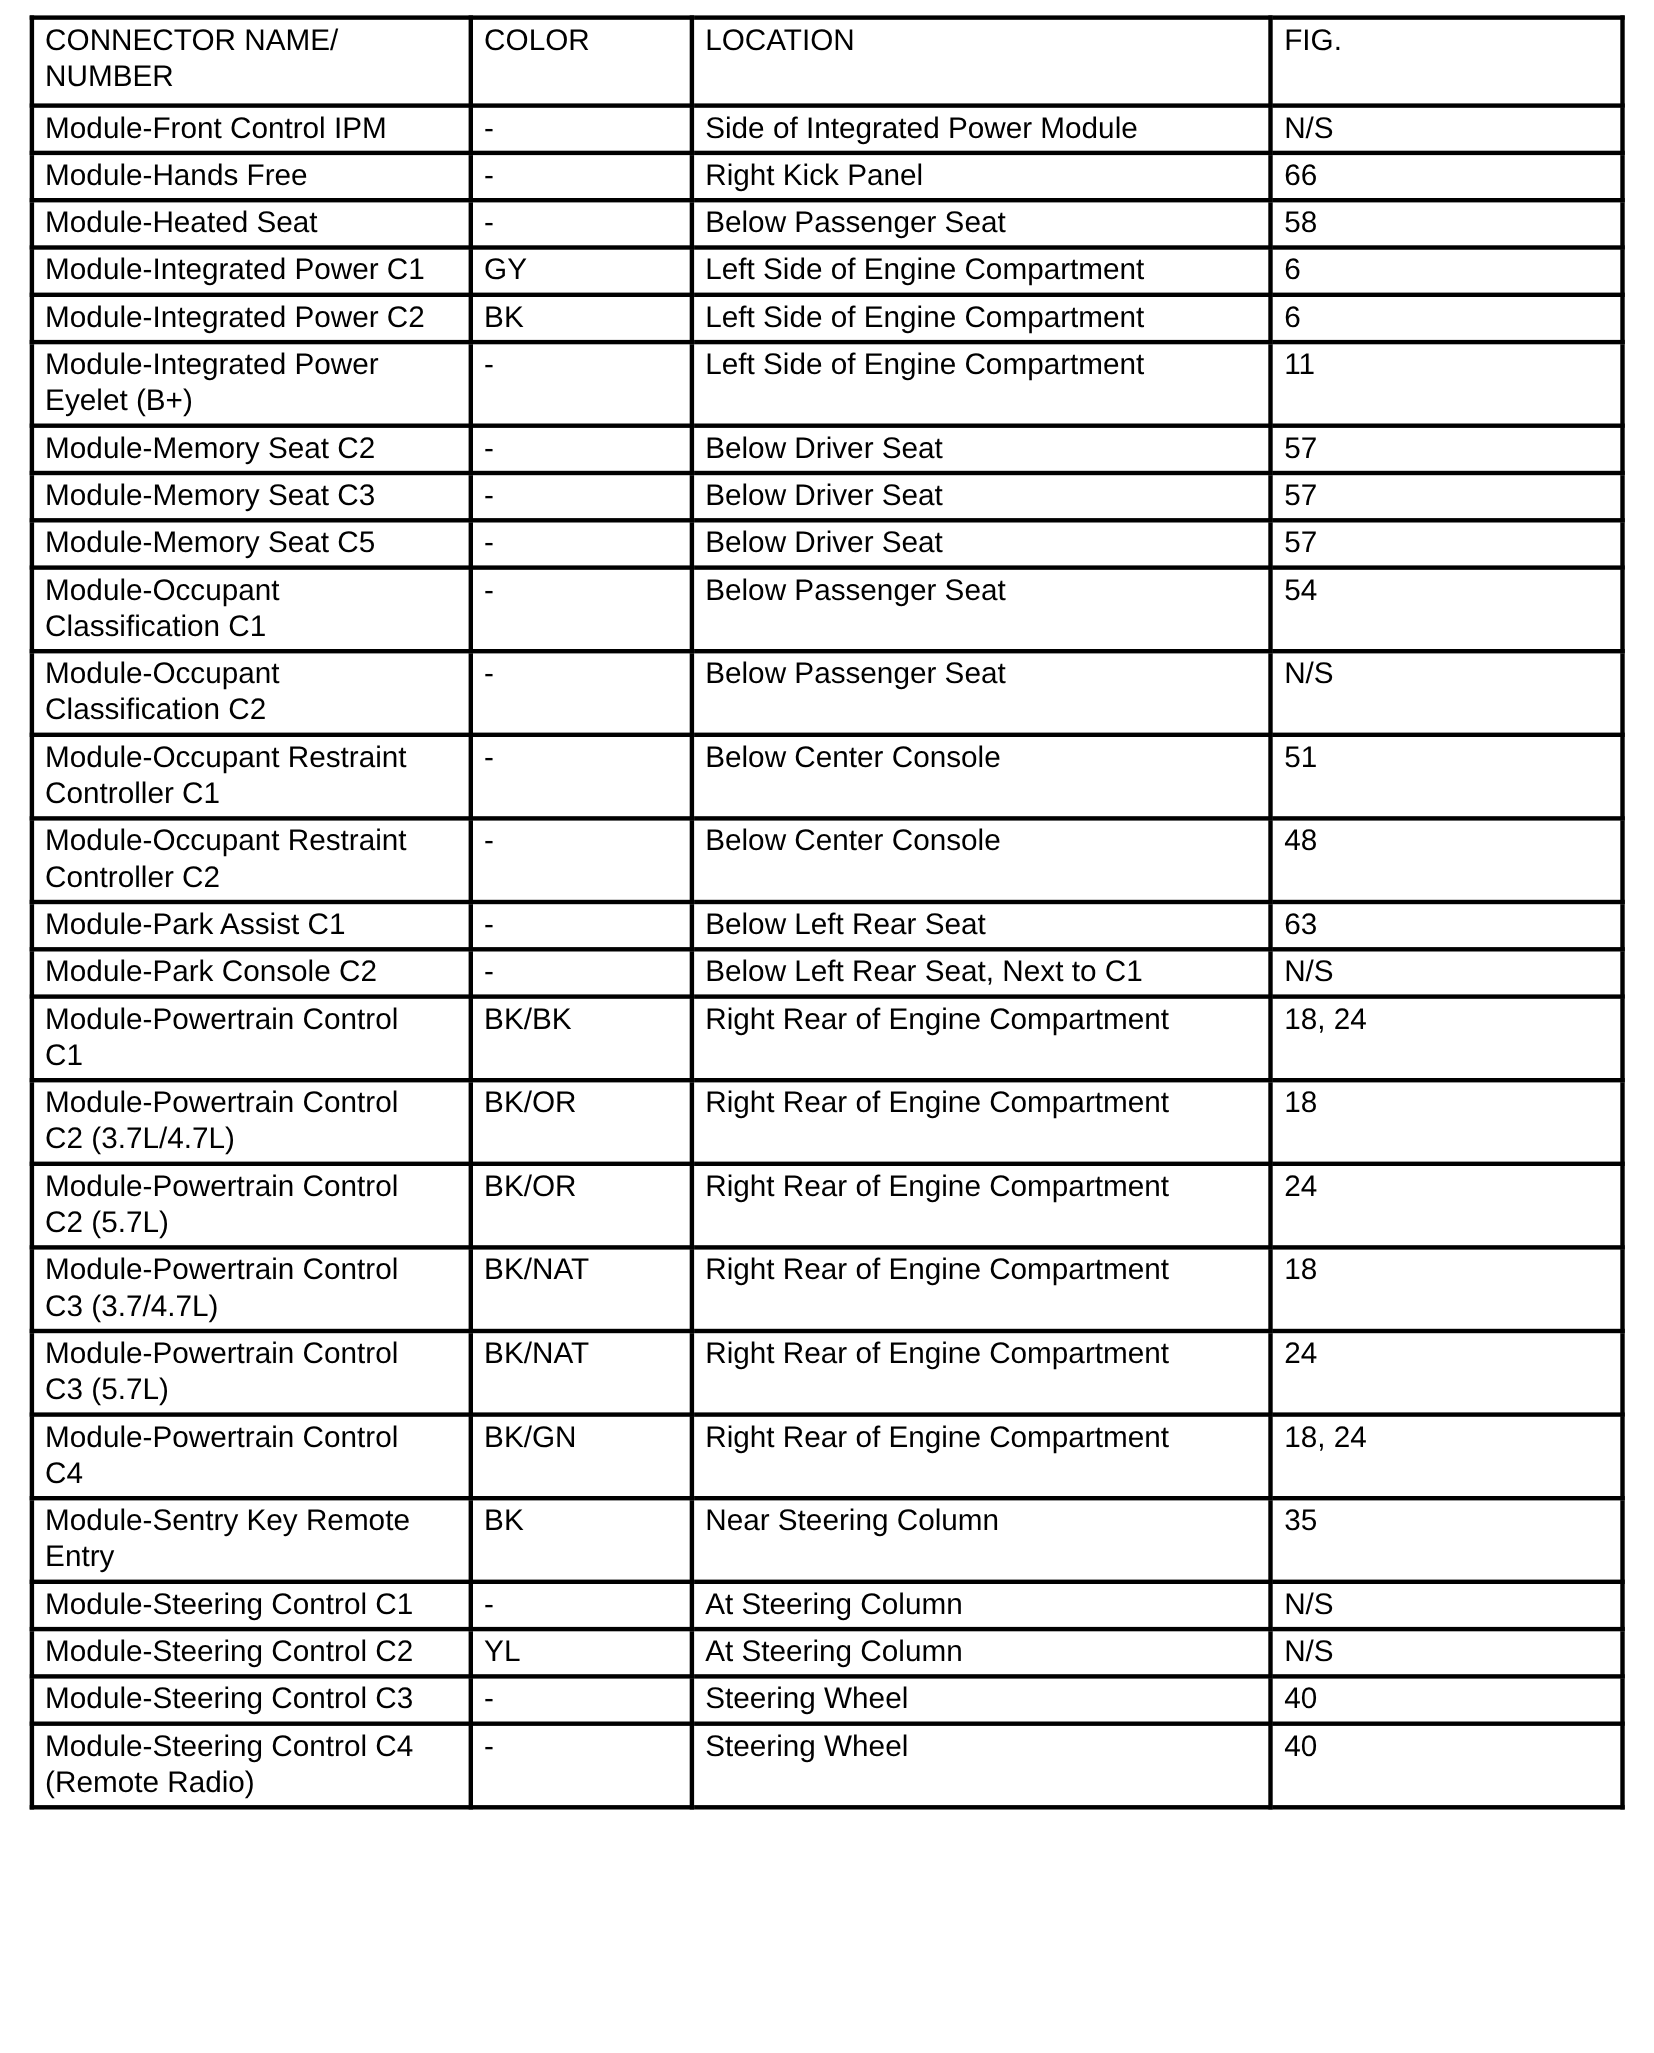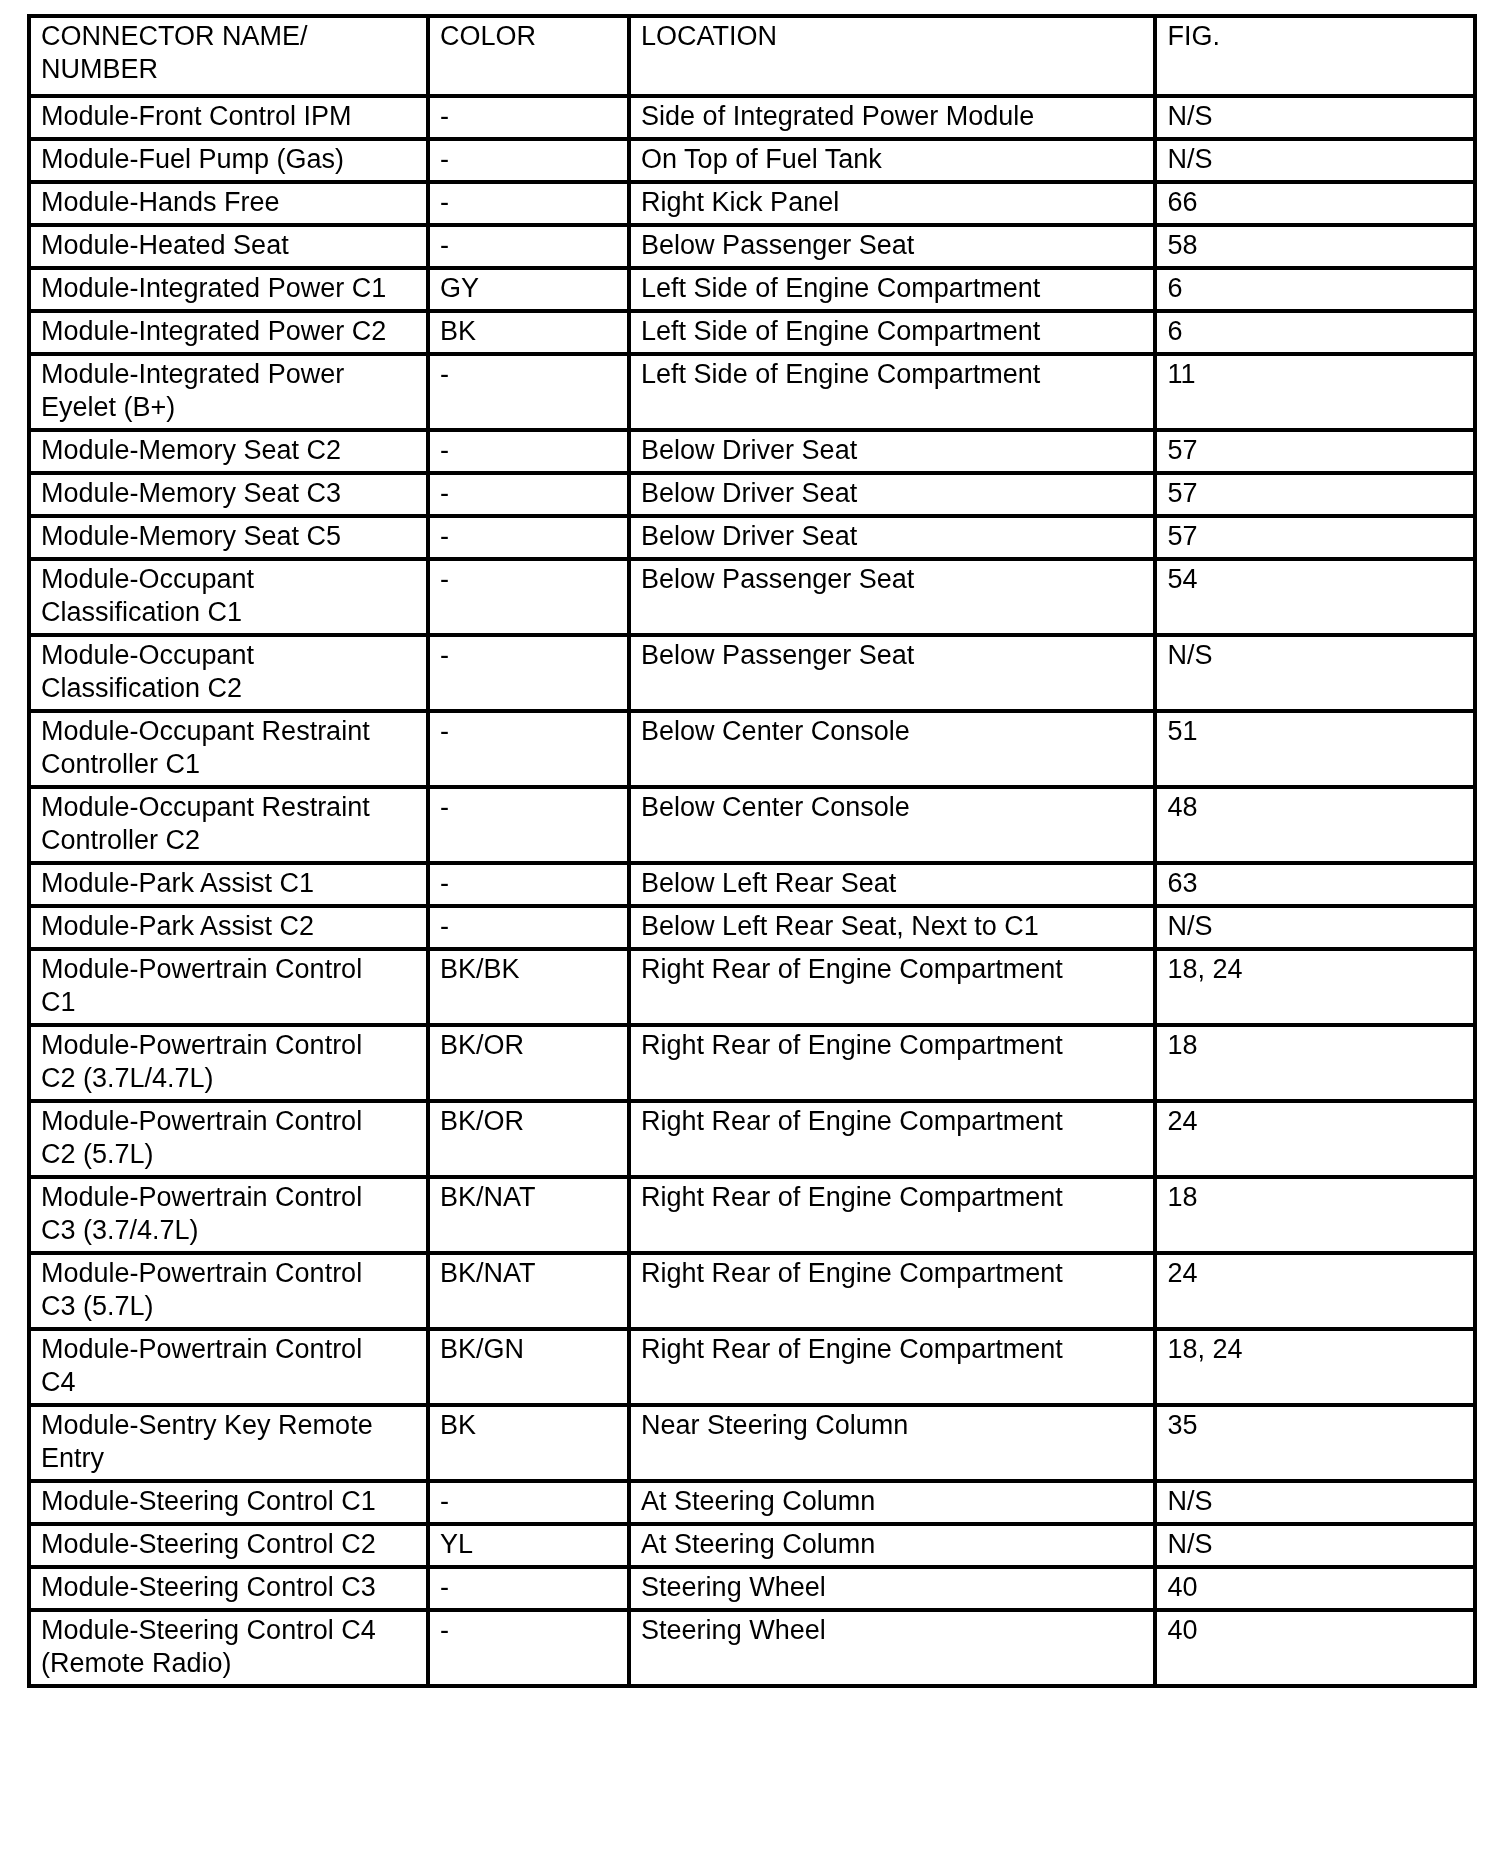--- a/index.html
+++ b/index.html
@@ -62,26 +62,20 @@
       </tr>
     </thead>
     <tbody id="table-body">
         <tr>
           <td>Module-Front Control IPM</td>
           <td>-</td>
           <td>Side of Integrated Power Module</td>
           <td>N/S</td>
         </tr>
         <tr>
-          <td>Module-Fuel Pump (Gas)</td>
-          <td>-</td>
-          <td>On Top of Fuel Tank</td>
-          <td>N/S</td>
-        </tr>
-        <tr>
           <td>Module-Hands Free</td>
           <td>-</td>
           <td>Right Kick Panel</td>
           <td>66</td>
         </tr>
         <tr>
           <td>Module-Heated Seat</td>
           <td>-</td>
           <td>Below Passenger Seat</td>
           <td>58</td>
@@ -151,21 +145,21 @@
           <td>Below Center Console</td>
           <td>48</td>
         </tr>
         <tr>
           <td>Module-Park Assist C1</td>
           <td>-</td>
           <td>Below Left Rear Seat</td>
           <td>63</td>
         </tr>
         <tr>
-          <td>Module-Park Assist C2</td>
+          <td>Module-Park Console C2</td>
           <td>-</td>
           <td>Below Left Rear Seat, Next to C1</td>
           <td>N/S</td>
         </tr>
         <tr>
           <td>Module-Powertrain Control
 C1</td>
           <td>BK/BK</td>
           <td>Right Rear of Engine Compartment</td>
           <td>18, 24</td>

